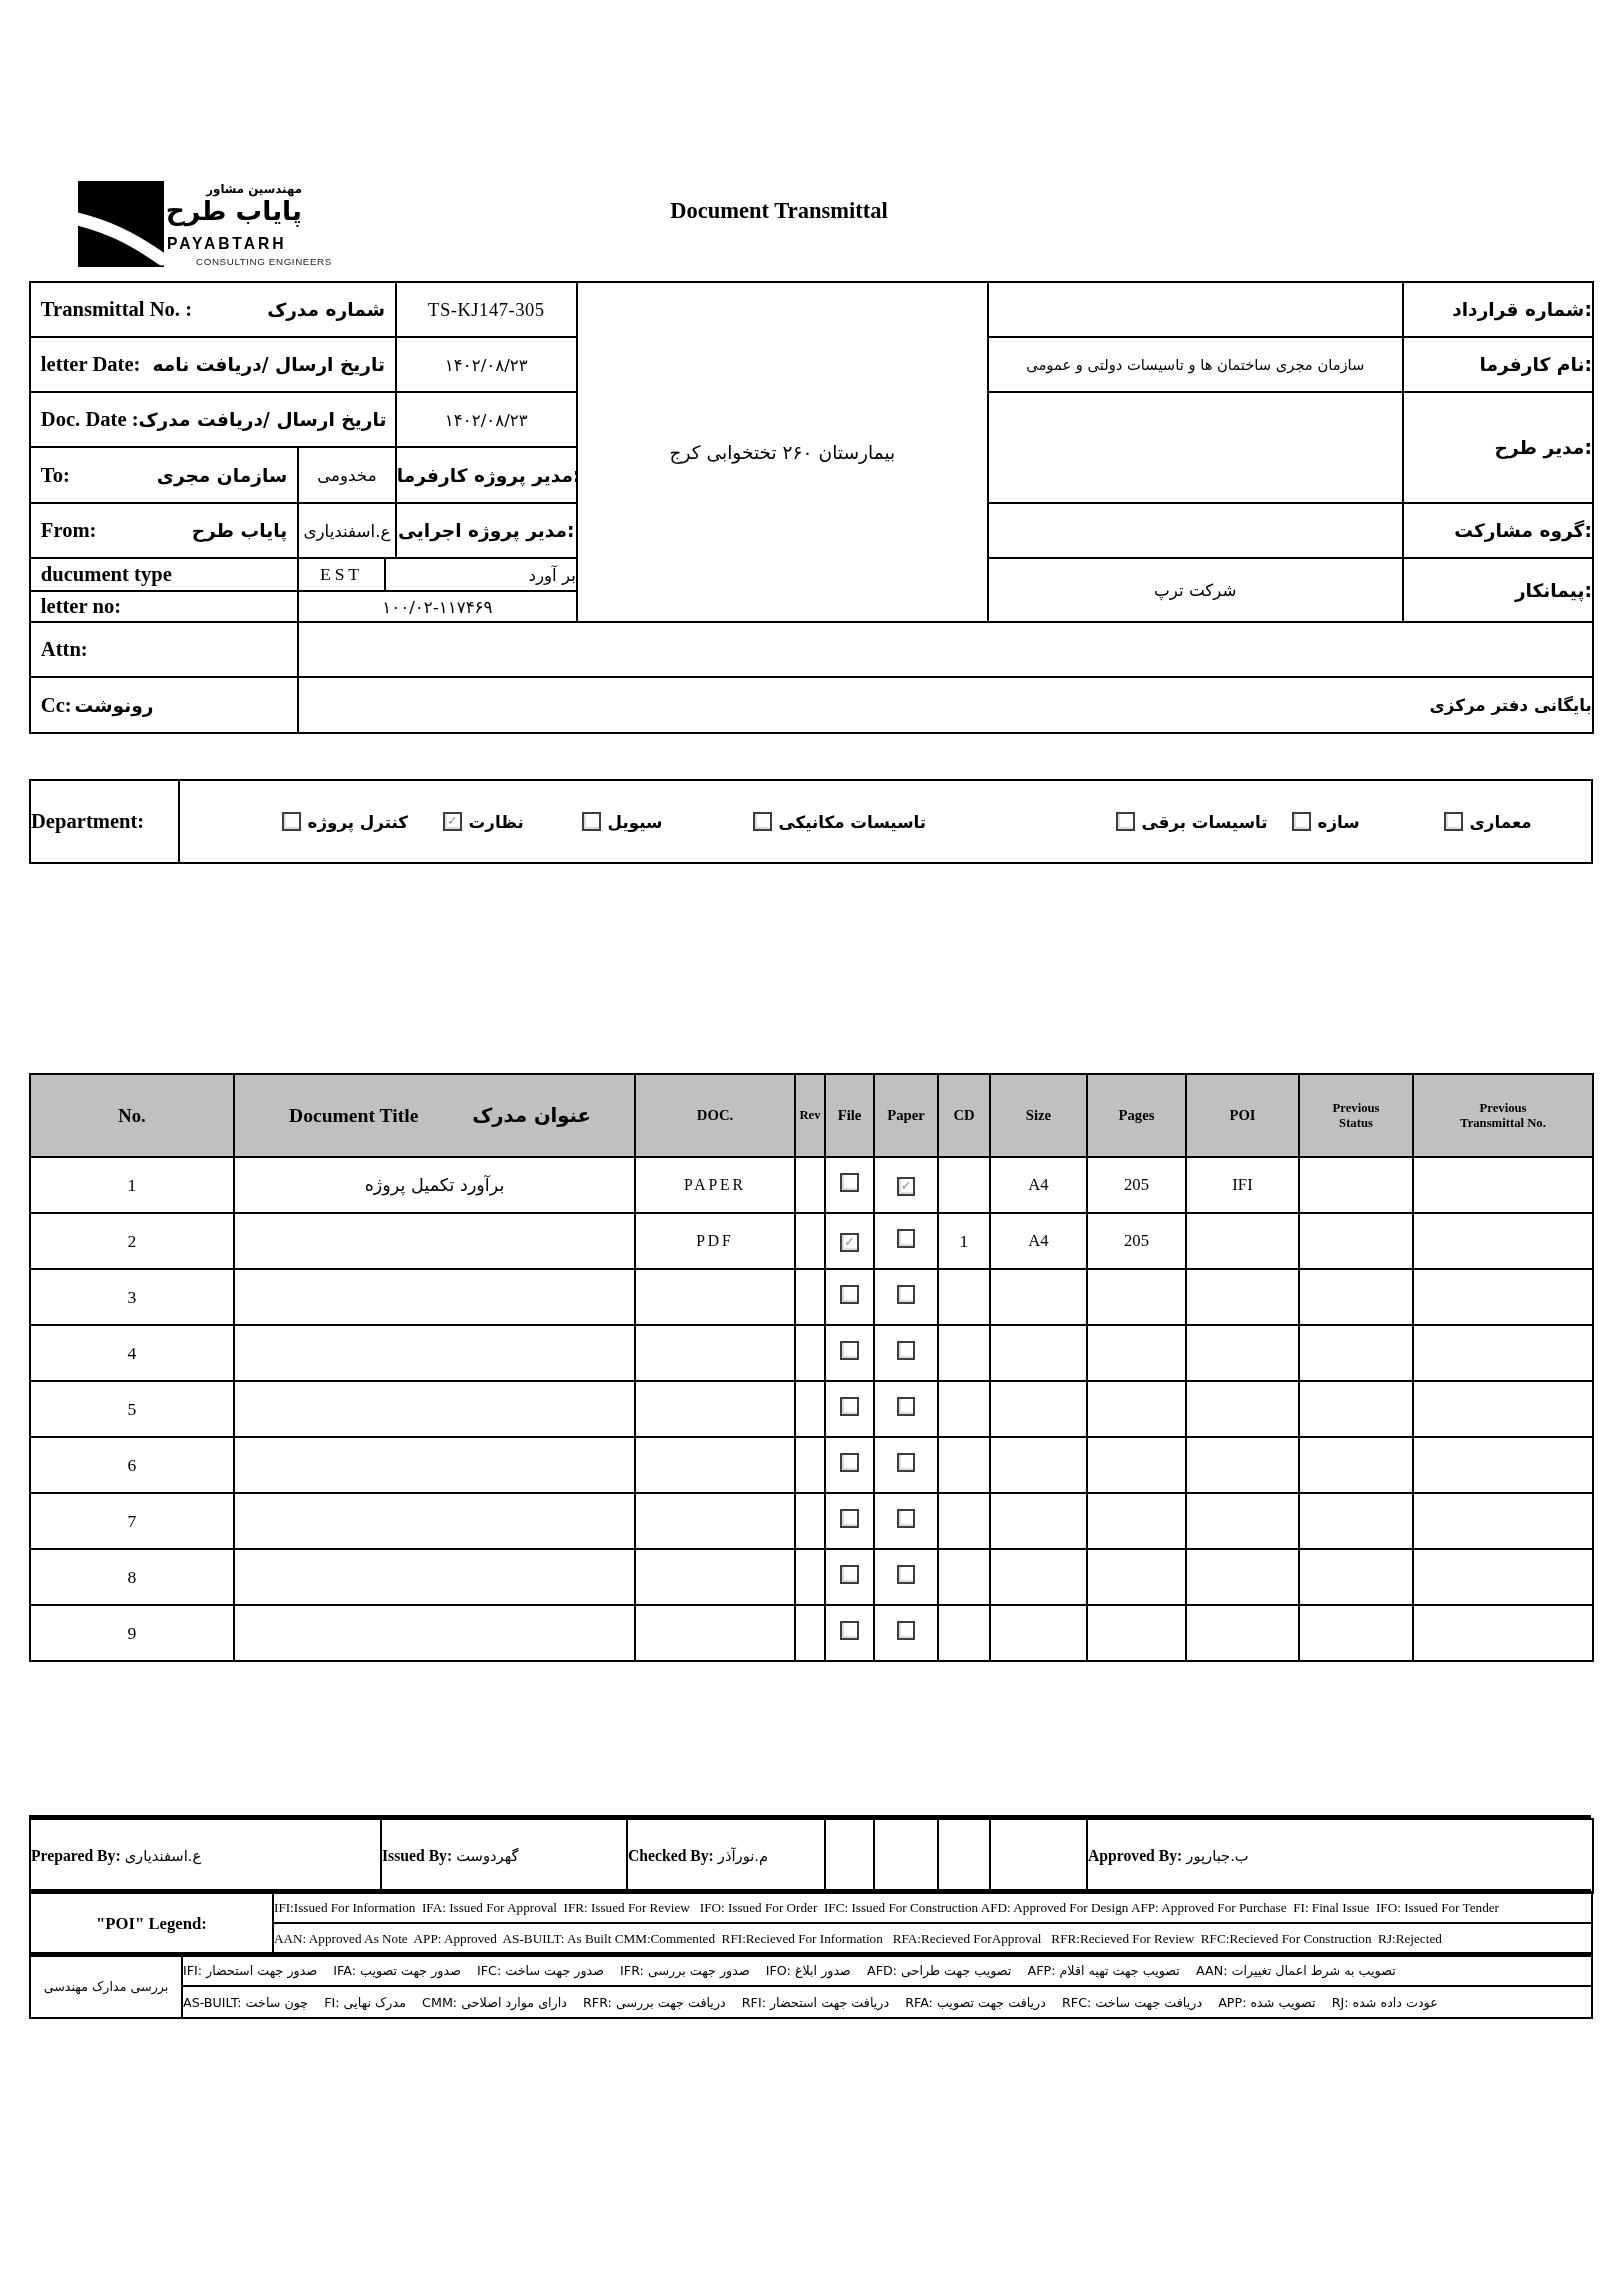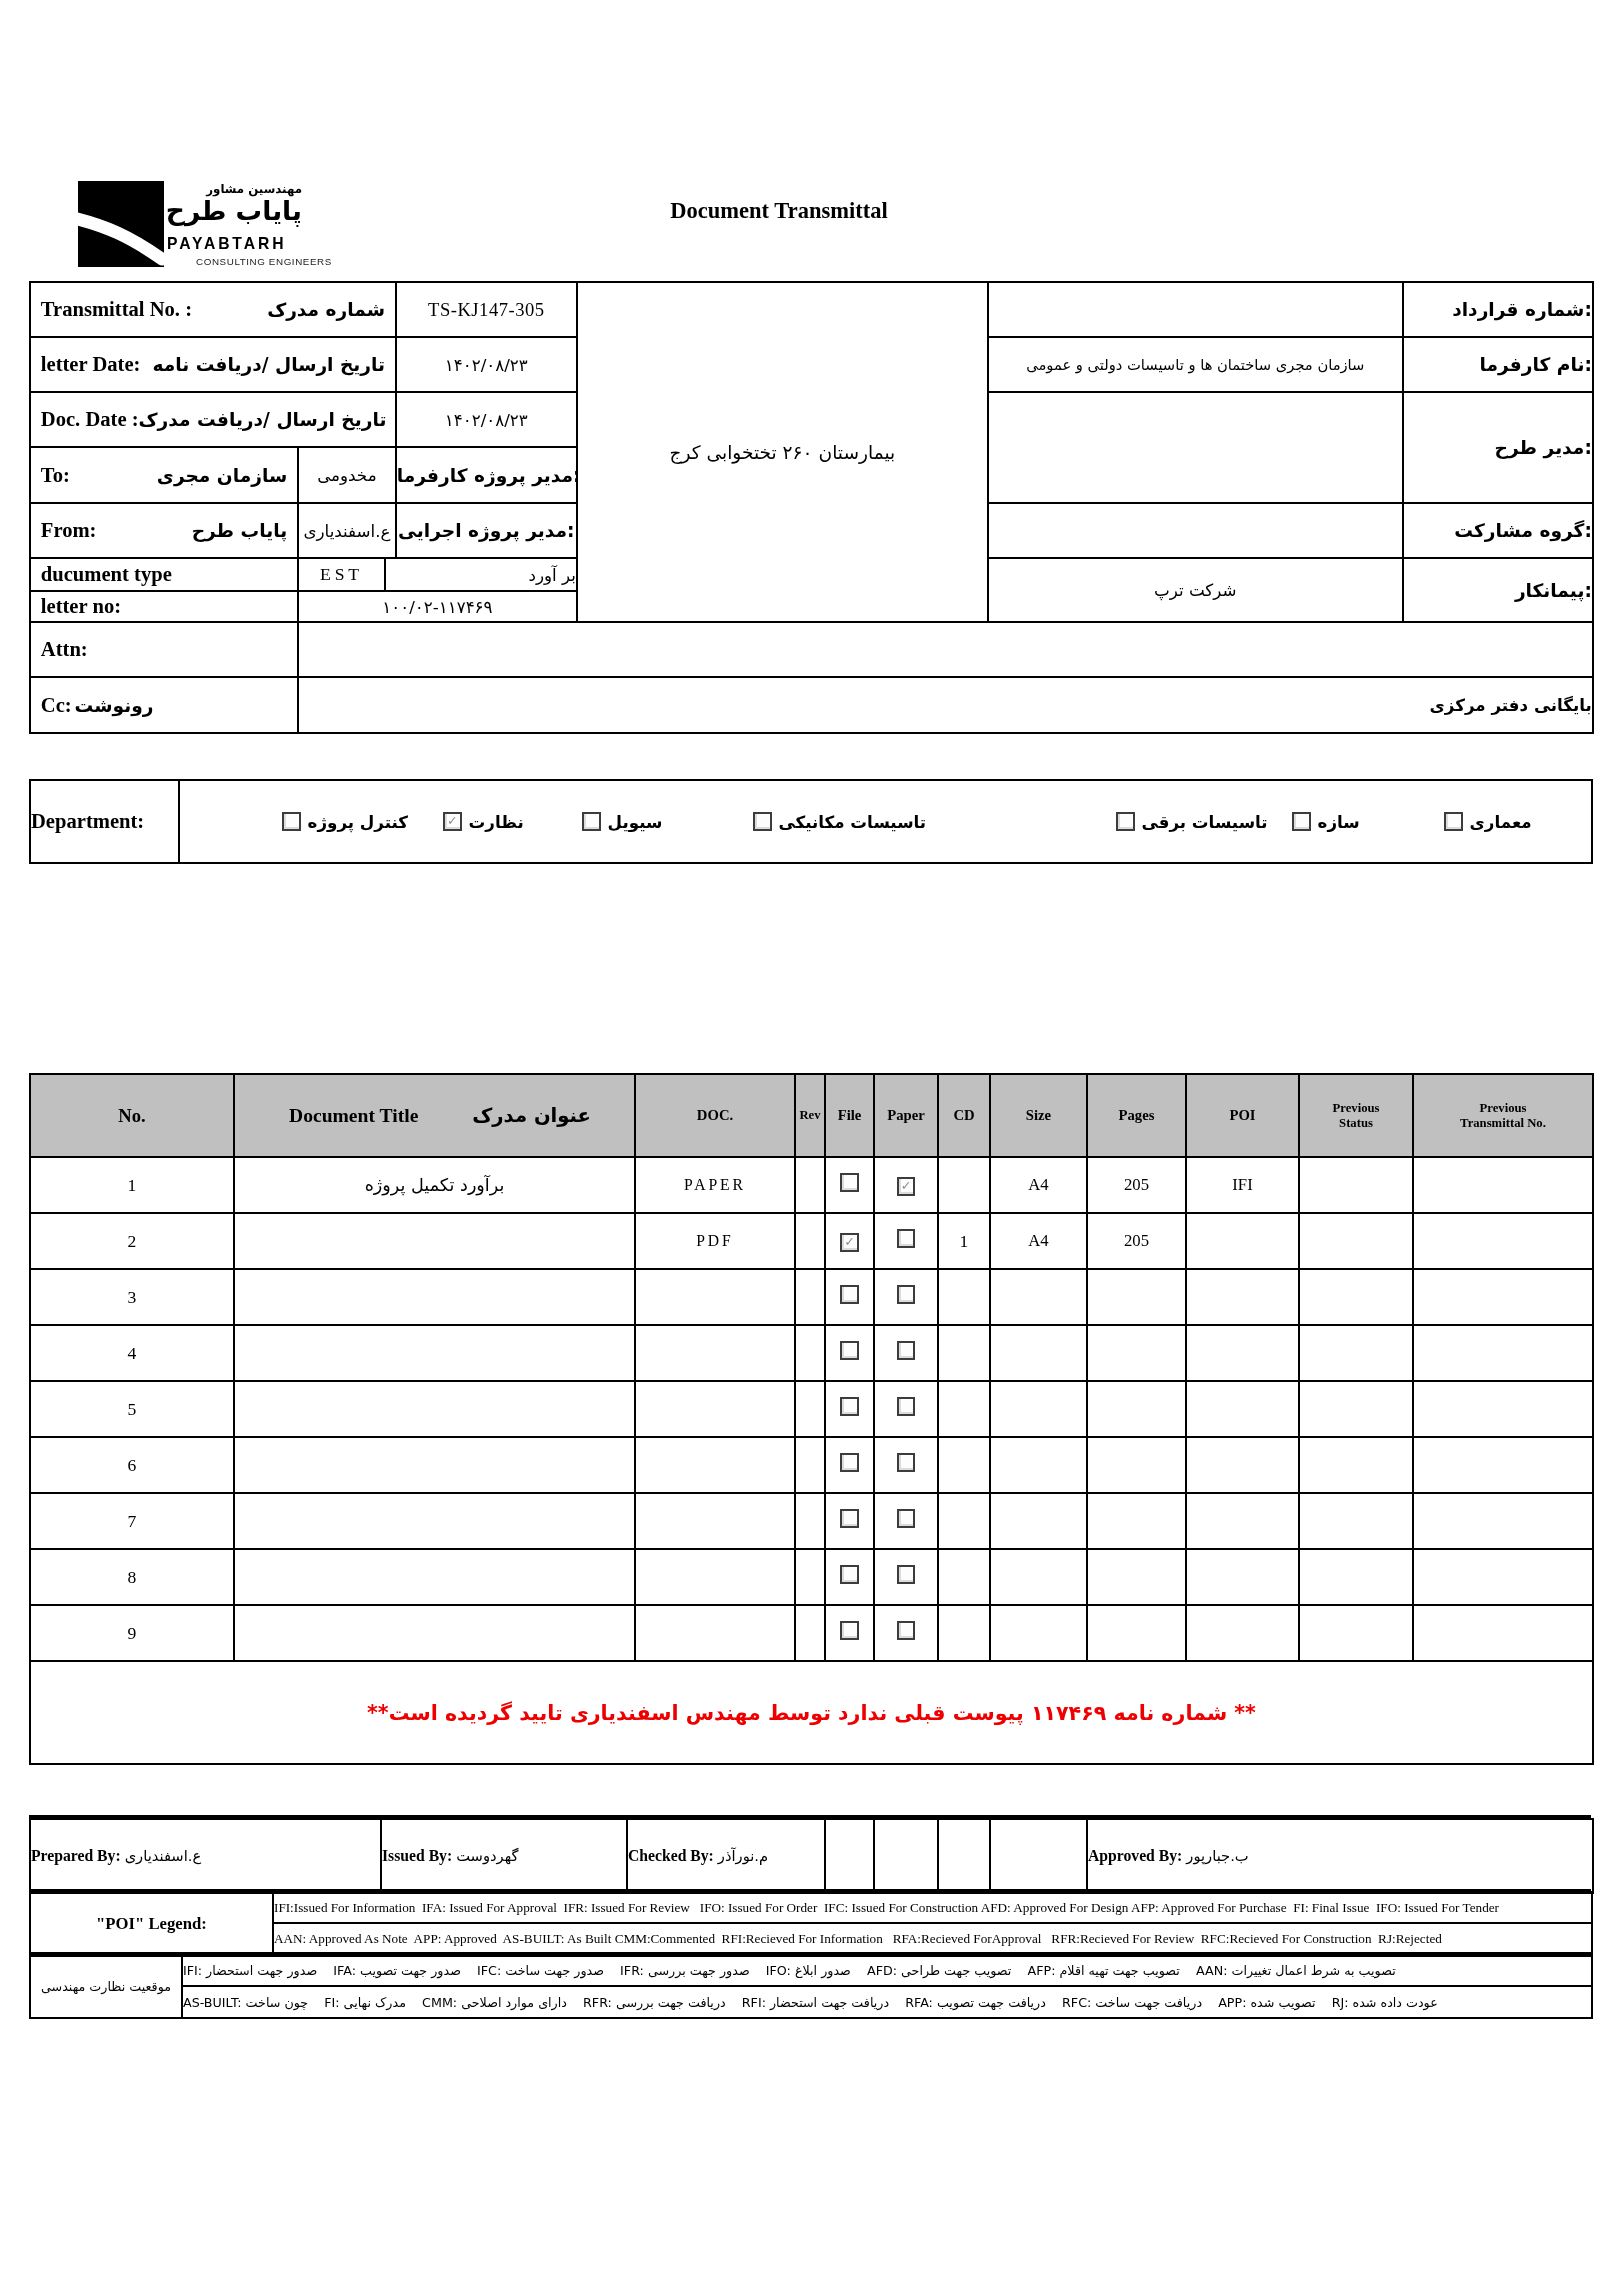--- a/index.html
+++ b/index.html
@@ -403,25 +403,20 @@
       <td><span class="checkbox"></span></td>
       <td><span class="checkbox"></span></td>
       <td></td>
       <td class="c-bold"></td>
       <td class="c-bold"></td>
       <td class="c-bold"></td>
       <td></td>
       <td></td>
     </tr>
 
-    <tr style="height:103px">
-      <td colspan="12" class="note-cell">
-        <div class="rednote">** شماره نامه ۱۱۷۴۶۹ پیوست قبلی ندارد توسط مهندس اسفندیاری تایید گردیده است**</div>
-      </td>
-    </tr>
   </tbody>
     </table>
 
   <table class="t" style="top:1818px;width:1562px;">
     <colgroup>
         <col style="width:351px">
         <col style="width:246px">
         <col style="width:198px">
         <col style="width:49px">
         <col style="width:64px">
@@ -471,21 +466,21 @@
   </tbody>
     </table>
 
   <table class="t" style="top:1954px;width:1562px;">
     <colgroup>
         <col style="width:152px">
         <col style="width:1410px">
       </colgroup>
     <tbody>
         <tr style="height:31px">
-      <td rowspan="2" class="mavlbl">موقعیت نظارت مهندسی</td>
+      <td rowspan="2" class="mavlbl">بررسی مدارک مهندسی</td>
       <td class="leg-fa">IFI: صدور جهت استحضار    IFA: صدور جهت تصویب    IFC: صدور جهت ساخت    IFR: صدور جهت بررسی    IFO: صدور ابلاغ    AFD: تصویب جهت طراحی    AFP: تصویب جهت تهیه اقلام    AAN: تصویب به شرط اعمال تغییرات</td>
     </tr>
     <tr style="height:32px">
       <td class="leg-fa">AS-BUILT: چون ساخت    FI: مدرک نهایی    CMM: دارای موارد اصلاحی    RFR: دریافت جهت بررسی    RFI: دریافت جهت استحضار    RFA: دریافت جهت تصویب    RFC: دریافت جهت ساخت    APP: تصویب شده    RJ: عودت داده شده</td>
     </tr>
   </tbody>
     </table>
 
   <div class="abs maskbar" style="top:1815px;"></div>
   <div class="abs maskbar" style="top:1889px;"></div>

